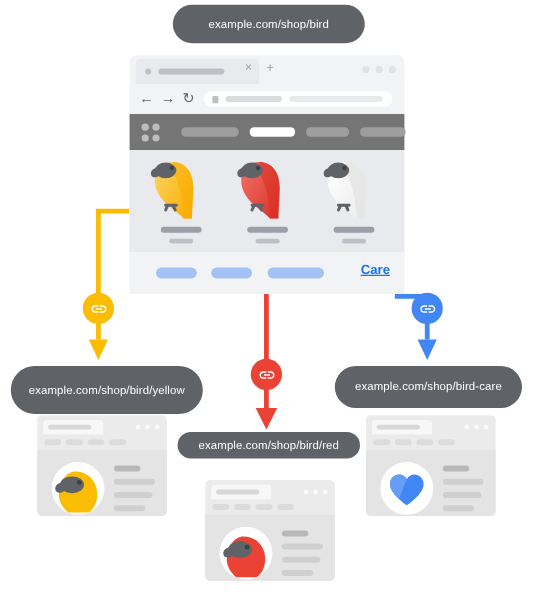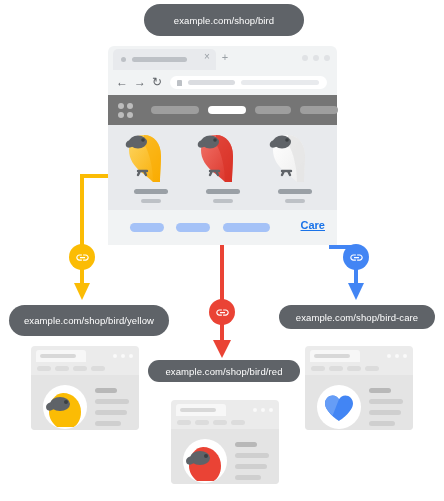--- a/index.html
+++ b/index.html
@@ -17,22 +17,22 @@
     background:#5f6368;
     color:#ffffff;
     border-radius:999px;
     font-size:9.5px;
     letter-spacing:.1px;
     display:flex;align-items:center;justify-content:center;
     white-space:nowrap;
     box-sizing:border-box;
   }
   #pill-top   {left:144px;top:4px;  width:160px;height:32px;}
-  #pill-yellow{left:9px;  top:305px;width:160px;height:31px;}
-  #pill-care  {left:279px;top:305px;width:156px;height:24px;}
+  #pill-yellow{left:9px;  top:305px;width:160px;height:40px;}
+  #pill-care  {left:279px;top:305px;width:156px;height:35px;}
   #pill-red   {left:148px;top:360px;width:152px;height:22px;}
 
   
   #browser{
     position:absolute;left:108px;top:46px;width:229px;height:199px;
     background:#f1f3f4;border-radius:6px;
   }
   .bw-tabbar{position:relative;height:25px;}
   .bw-tab{
     position:absolute;left:5px;top:3px;width:103px;height:21px;

